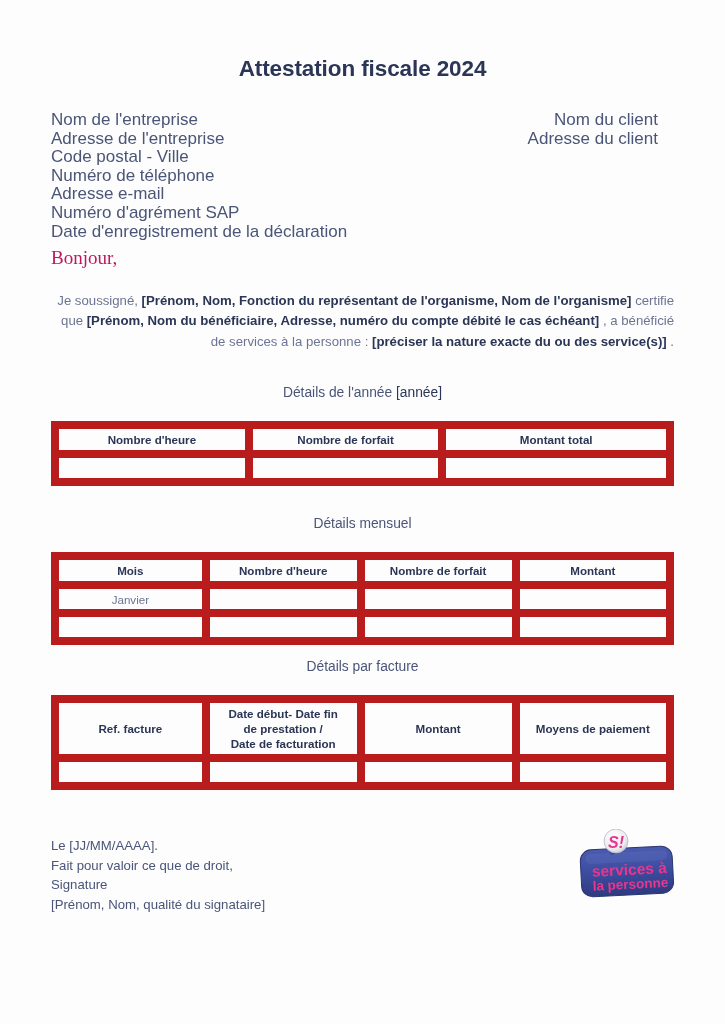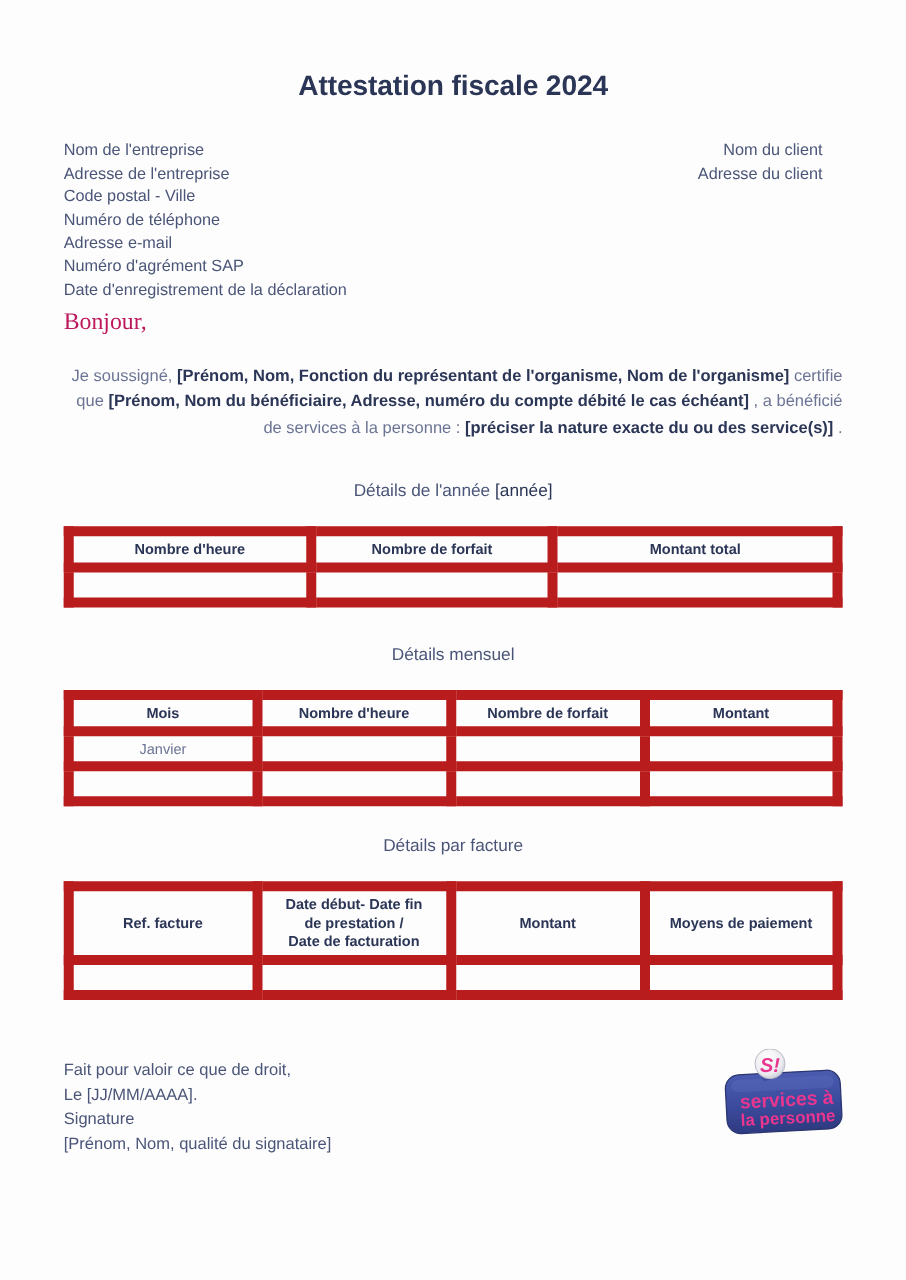--- a/index.html
+++ b/index.html
@@ -38,21 +38,21 @@
   
   .address-block {
     position: relative;
     margin-top: 29px;
     height: 138px;
   }
   .company-info,
   .client-info {
     position: absolute;
     top: 0;
-    font-size: 13px;
+    font-size: 17px;
     line-height: 18.6px;
     color: #4a5578;
   }
   .company-info { left: 0; text-align: left; }
   .client-info  { right: 16px; text-align: right; }
   .info-line { white-space: nowrap; }
 
   
   .greeting {
     margin: 0;
@@ -113,21 +113,21 @@
     color: #6b7494;
   }
   td.cell-left { text-align: left; }
 
   .t-year  { margin-top: 21px; }
   .t-month { margin-top: 21px; }
   .t-inv   { margin-top: 21px; }
 
   .h-year  { margin-top: 33px; }
   .h-month { margin-top: 30px; }
-  .h-inv   { margin-top: 24px; }
+  .h-inv   { margin-top: 14px; }
 
   .t-year th, .t-year td { height: 30px; }
   .t-month th { height: 30px; }
   .t-month td { height: 30px; }
   .t-inv th { height: 60px; }
   .t-inv td { height: 30px; }
 
   
   .footer {
     position: relative;
@@ -260,22 +260,22 @@
         <td class="cell-left"></td>
         <td></td>
         <td></td>
         <td></td>
       </tr>
     </tbody>
   </table>
 
   <div class="footer">
     <div class="closing">
+      <div class="closing-line">Le [JJ/MM/AAAA].</div>
       <div class="closing-line">Fait pour valoir ce que de droit,</div>
-      <div class="closing-line">Le [JJ/MM/AAAA].</div>
       <div class="closing-line">Signature</div>
       <div class="closing-line">[Prénom, Nom, qualité du signataire]</div>
     </div>
 
     <div class="sap-logo">
       <svg viewBox="0 0 104 72" width="104" height="72" xmlns="http://www.w3.org/2000/svg">
         <defs>
           <linearGradient id="bodyGrad" x1="0" y1="0" x2="0" y2="1">
             <stop offset="0%" stop-color="#4a5bb0"></stop>
             <stop offset="55%" stop-color="#3b4a9c"></stop>

